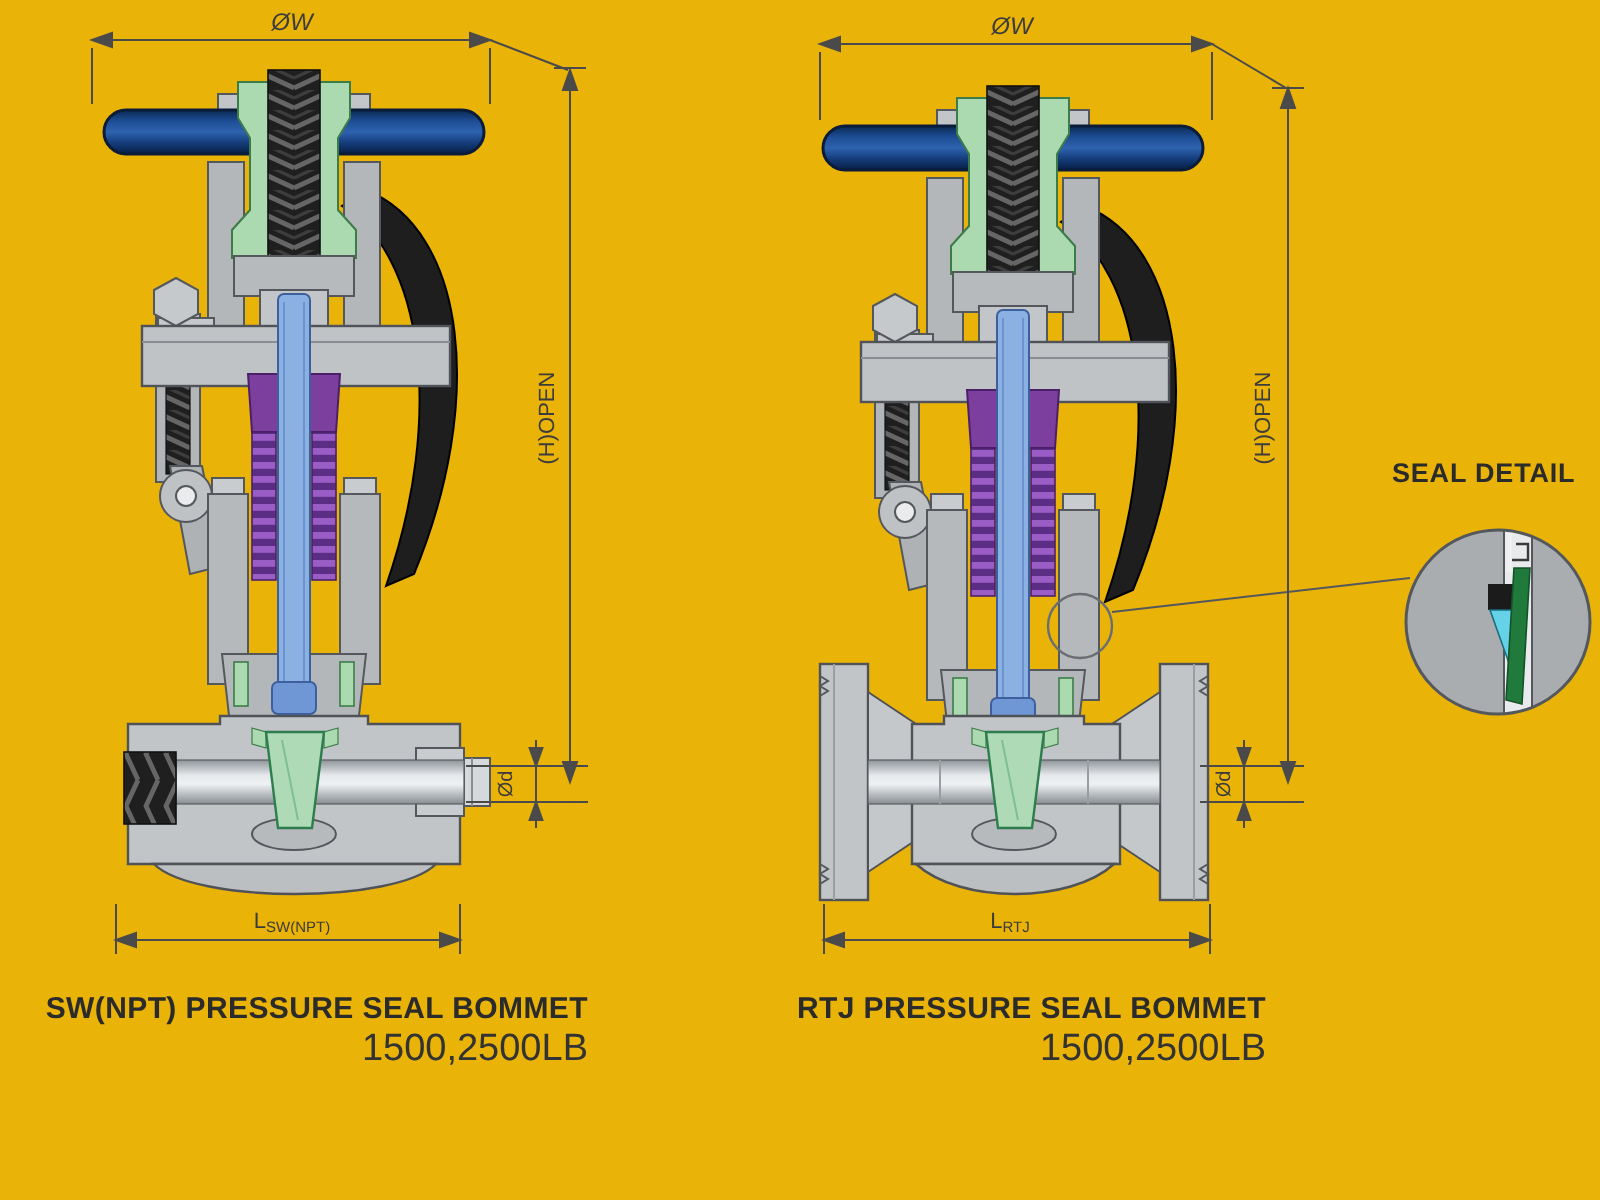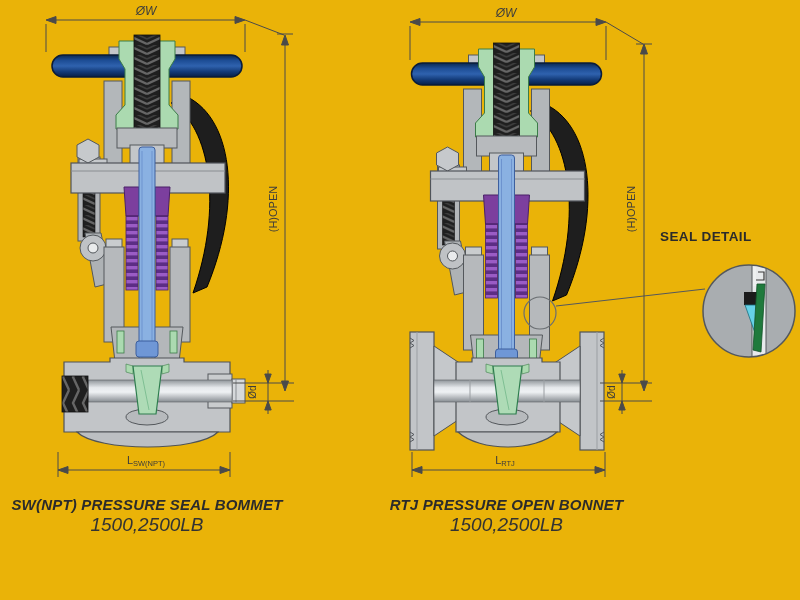--- a/index.html
+++ b/index.html
@@ -1,19 +1,19 @@
 <!DOCTYPE html>
 <html><head>
 <meta charset="utf-8">
 <style>
   html,body{margin:0;padding:0;background:#fff;}
   .canvas{position:relative;width:800px;height:600px;background:#eab308;overflow:hidden;
           font-family:"Liberation Sans", sans-serif;}
   .canvas svg{position:absolute;left:0;top:0;}
-  .caption{position:absolute;text-align:center;color:#2b2b2b;font-style:italic;}
+  .caption{position:absolute;text-align:right;color:#2b2b2b;}
   .caption .title{font-size:15px;font-weight:700;letter-spacing:.2px;}
   .caption .rating{font-size:19px;font-weight:400;margin-top:1px;color:#333;}
   .seal-label{position:absolute;font-size:13.5px;font-weight:700;color:#2b2b2b;letter-spacing:.4px;}
   .dimtext{fill:#3c3c3c;}
 </style>
 </head>
 <body>
 
 <div class="canvas">
 
@@ -211,25 +211,25 @@
   <text class="dimtext" x="146" y="15" font-size="12" font-style="italic" text-anchor="middle">ØW</text>
   <text class="dimtext" x="506" y="17" font-size="12" font-style="italic" text-anchor="middle">ØW</text>
   <text class="dimtext" x="277" y="209" font-size="11" text-anchor="middle" transform="rotate(-90 277 209)">(H)OPEN</text>
   <text class="dimtext" x="635" y="209" font-size="11" text-anchor="middle" transform="rotate(-90 635 209)">(H)OPEN</text>
   <text class="dimtext" x="253" y="395" font-size="10" text-anchor="middle" transform="rotate(-90 253 392)">Ød</text>
   <text class="dimtext" x="612" y="395" font-size="10" text-anchor="middle" transform="rotate(-90 612 392)">Ød</text>
   <text class="dimtext" x="146" y="464" font-size="11" text-anchor="middle"><tspan>L</tspan><tspan font-size="7.5" dy="2">SW(NPT)</tspan></text>
   <text class="dimtext" x="505" y="464" font-size="11" text-anchor="middle"><tspan>L</tspan><tspan font-size="7.5" dy="2">RTJ</tspan></text>
 </svg>
 
-<div class="seal-label" style="left:660px;top:229px;width:104px;">SEAL DETAIL</div>
+<div class="seal-label" style="left:696px;top:229px;width:104px;">SEAL DETAIL</div>
 
 <div class="caption" style="left:0px;top:496px;width:294px;">
   <div class="title">SW(NPT) PRESSURE SEAL BOMMET</div>
   <div class="rating">1500,2500LB</div>
 </div>
 
 <div class="caption" style="left:380px;top:496px;width:253px;">
-  <div class="title">RTJ PRESSURE OPEN BONNET</div>
+  <div class="title">RTJ PRESSURE SEAL BOMMET</div>
   <div class="rating">1500,2500LB</div>
 </div>
 
 </div>
 
 </body></html>

